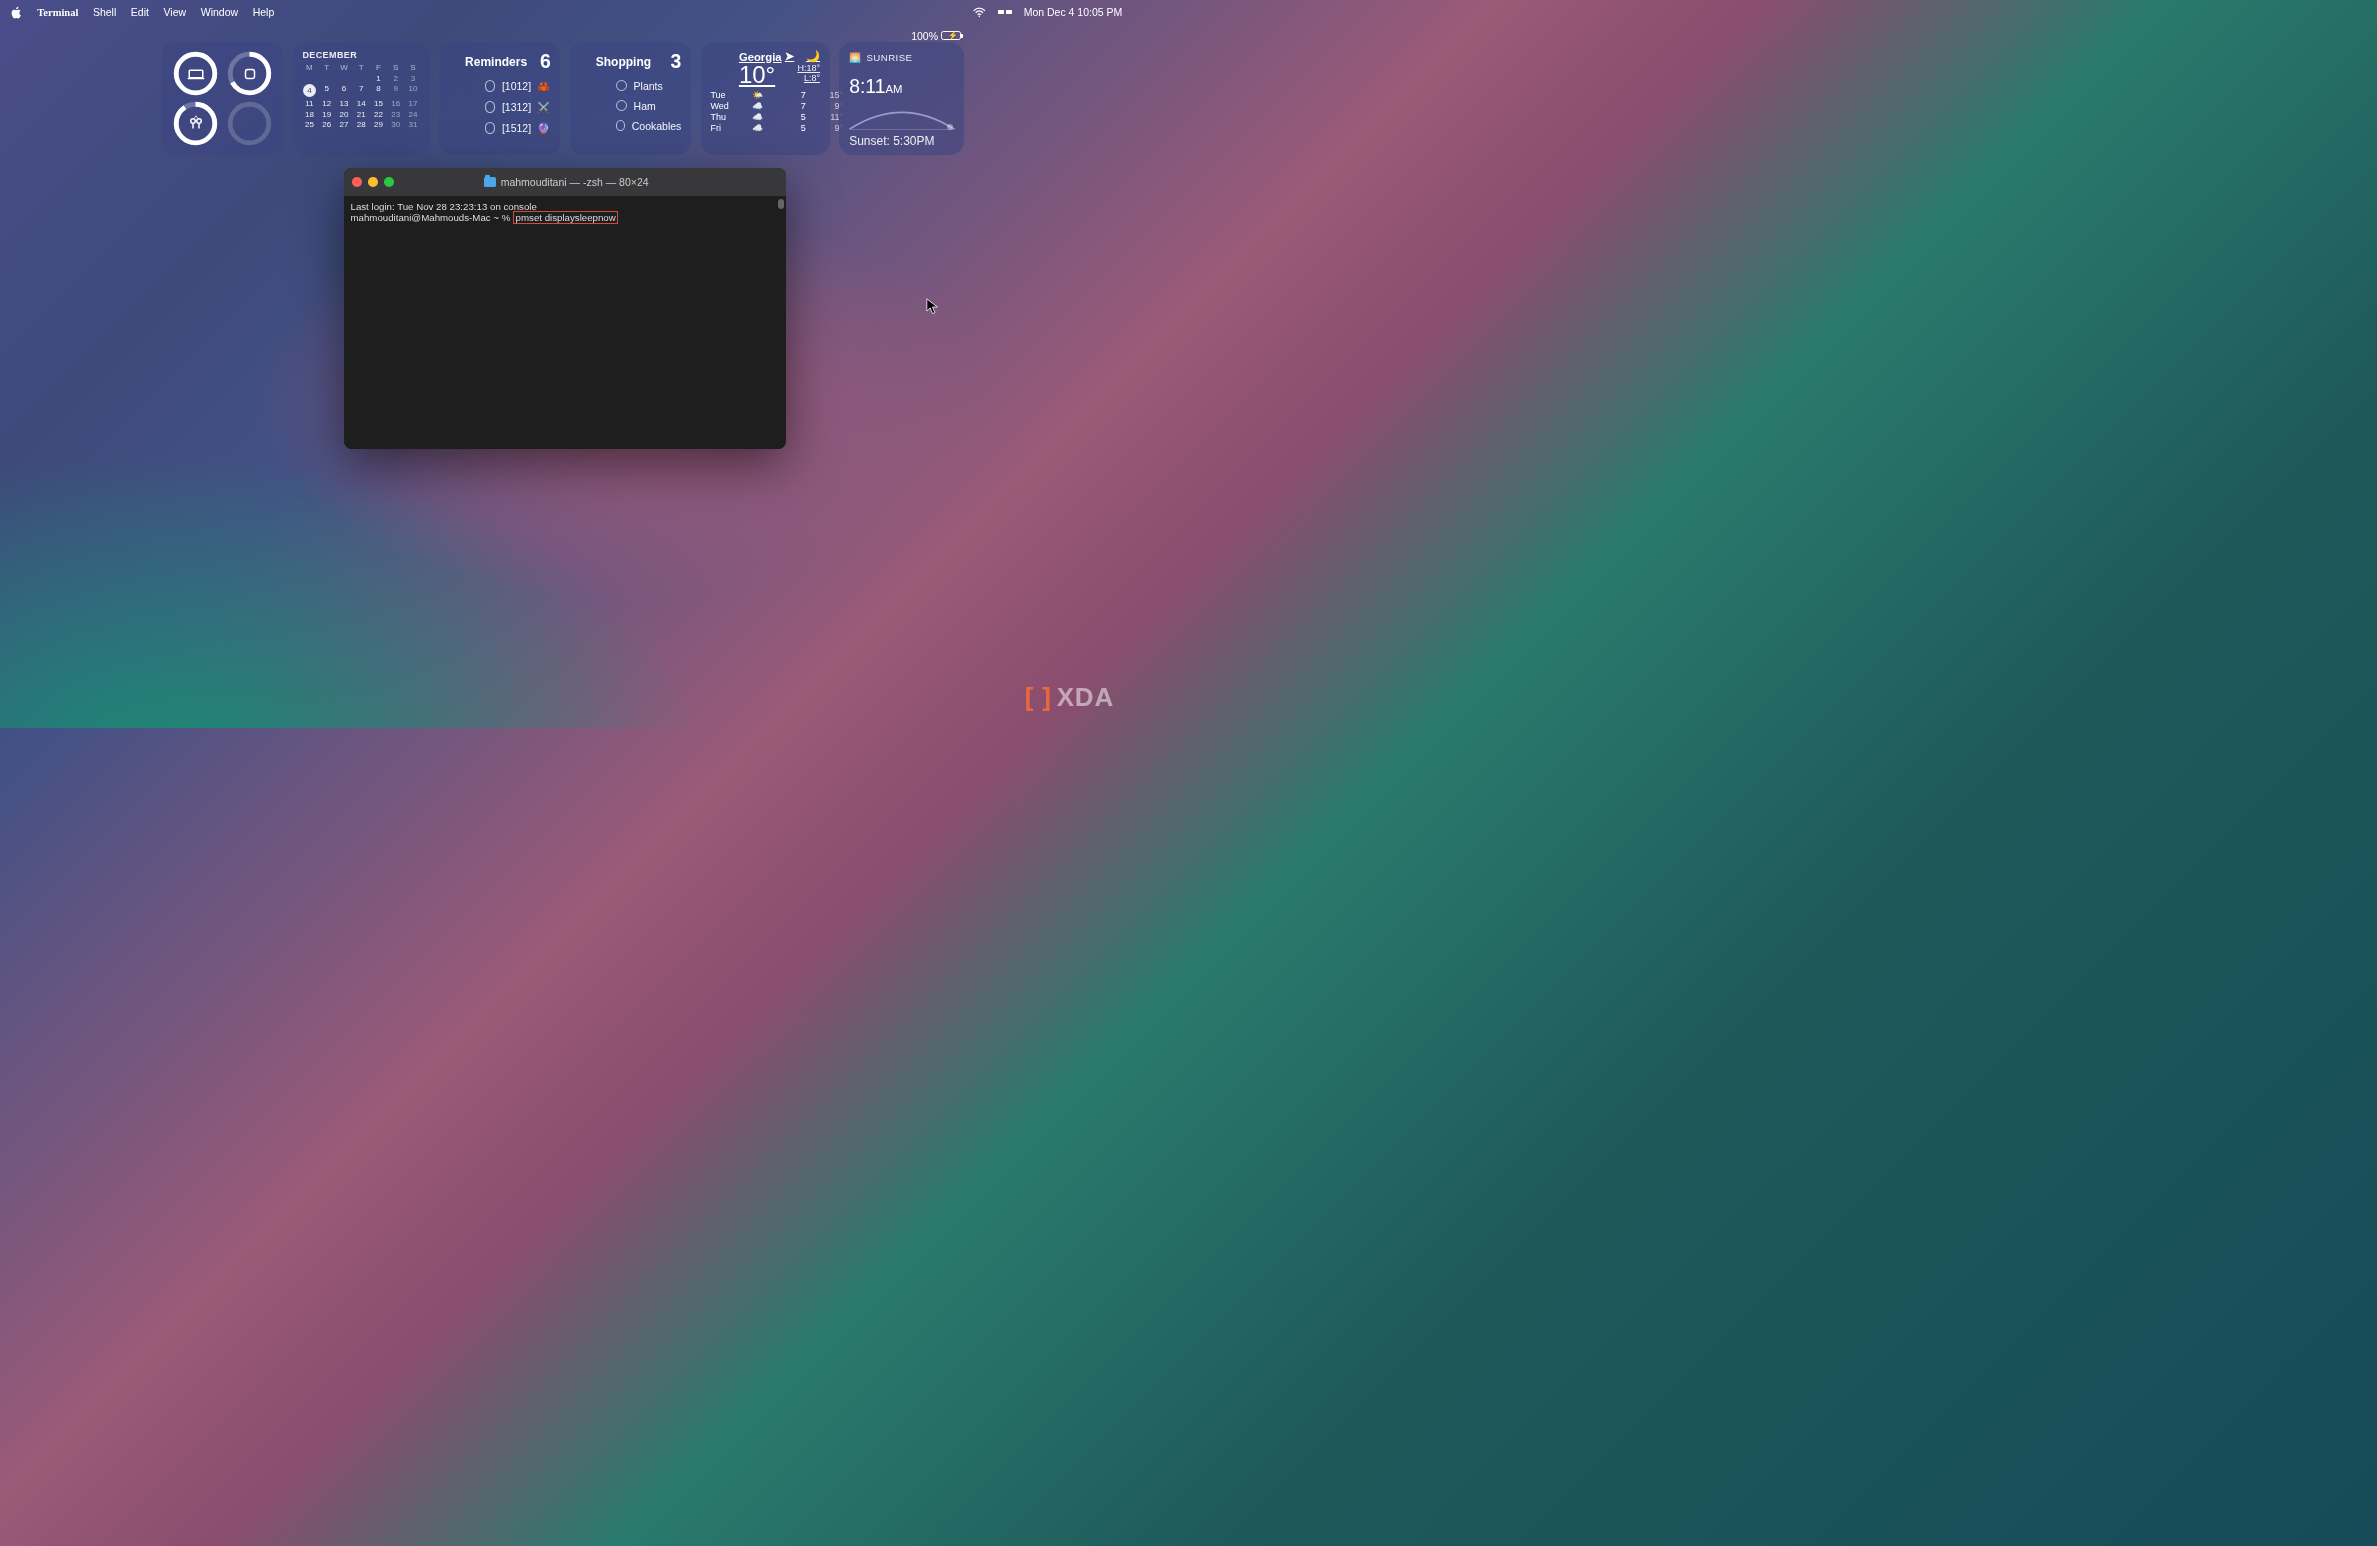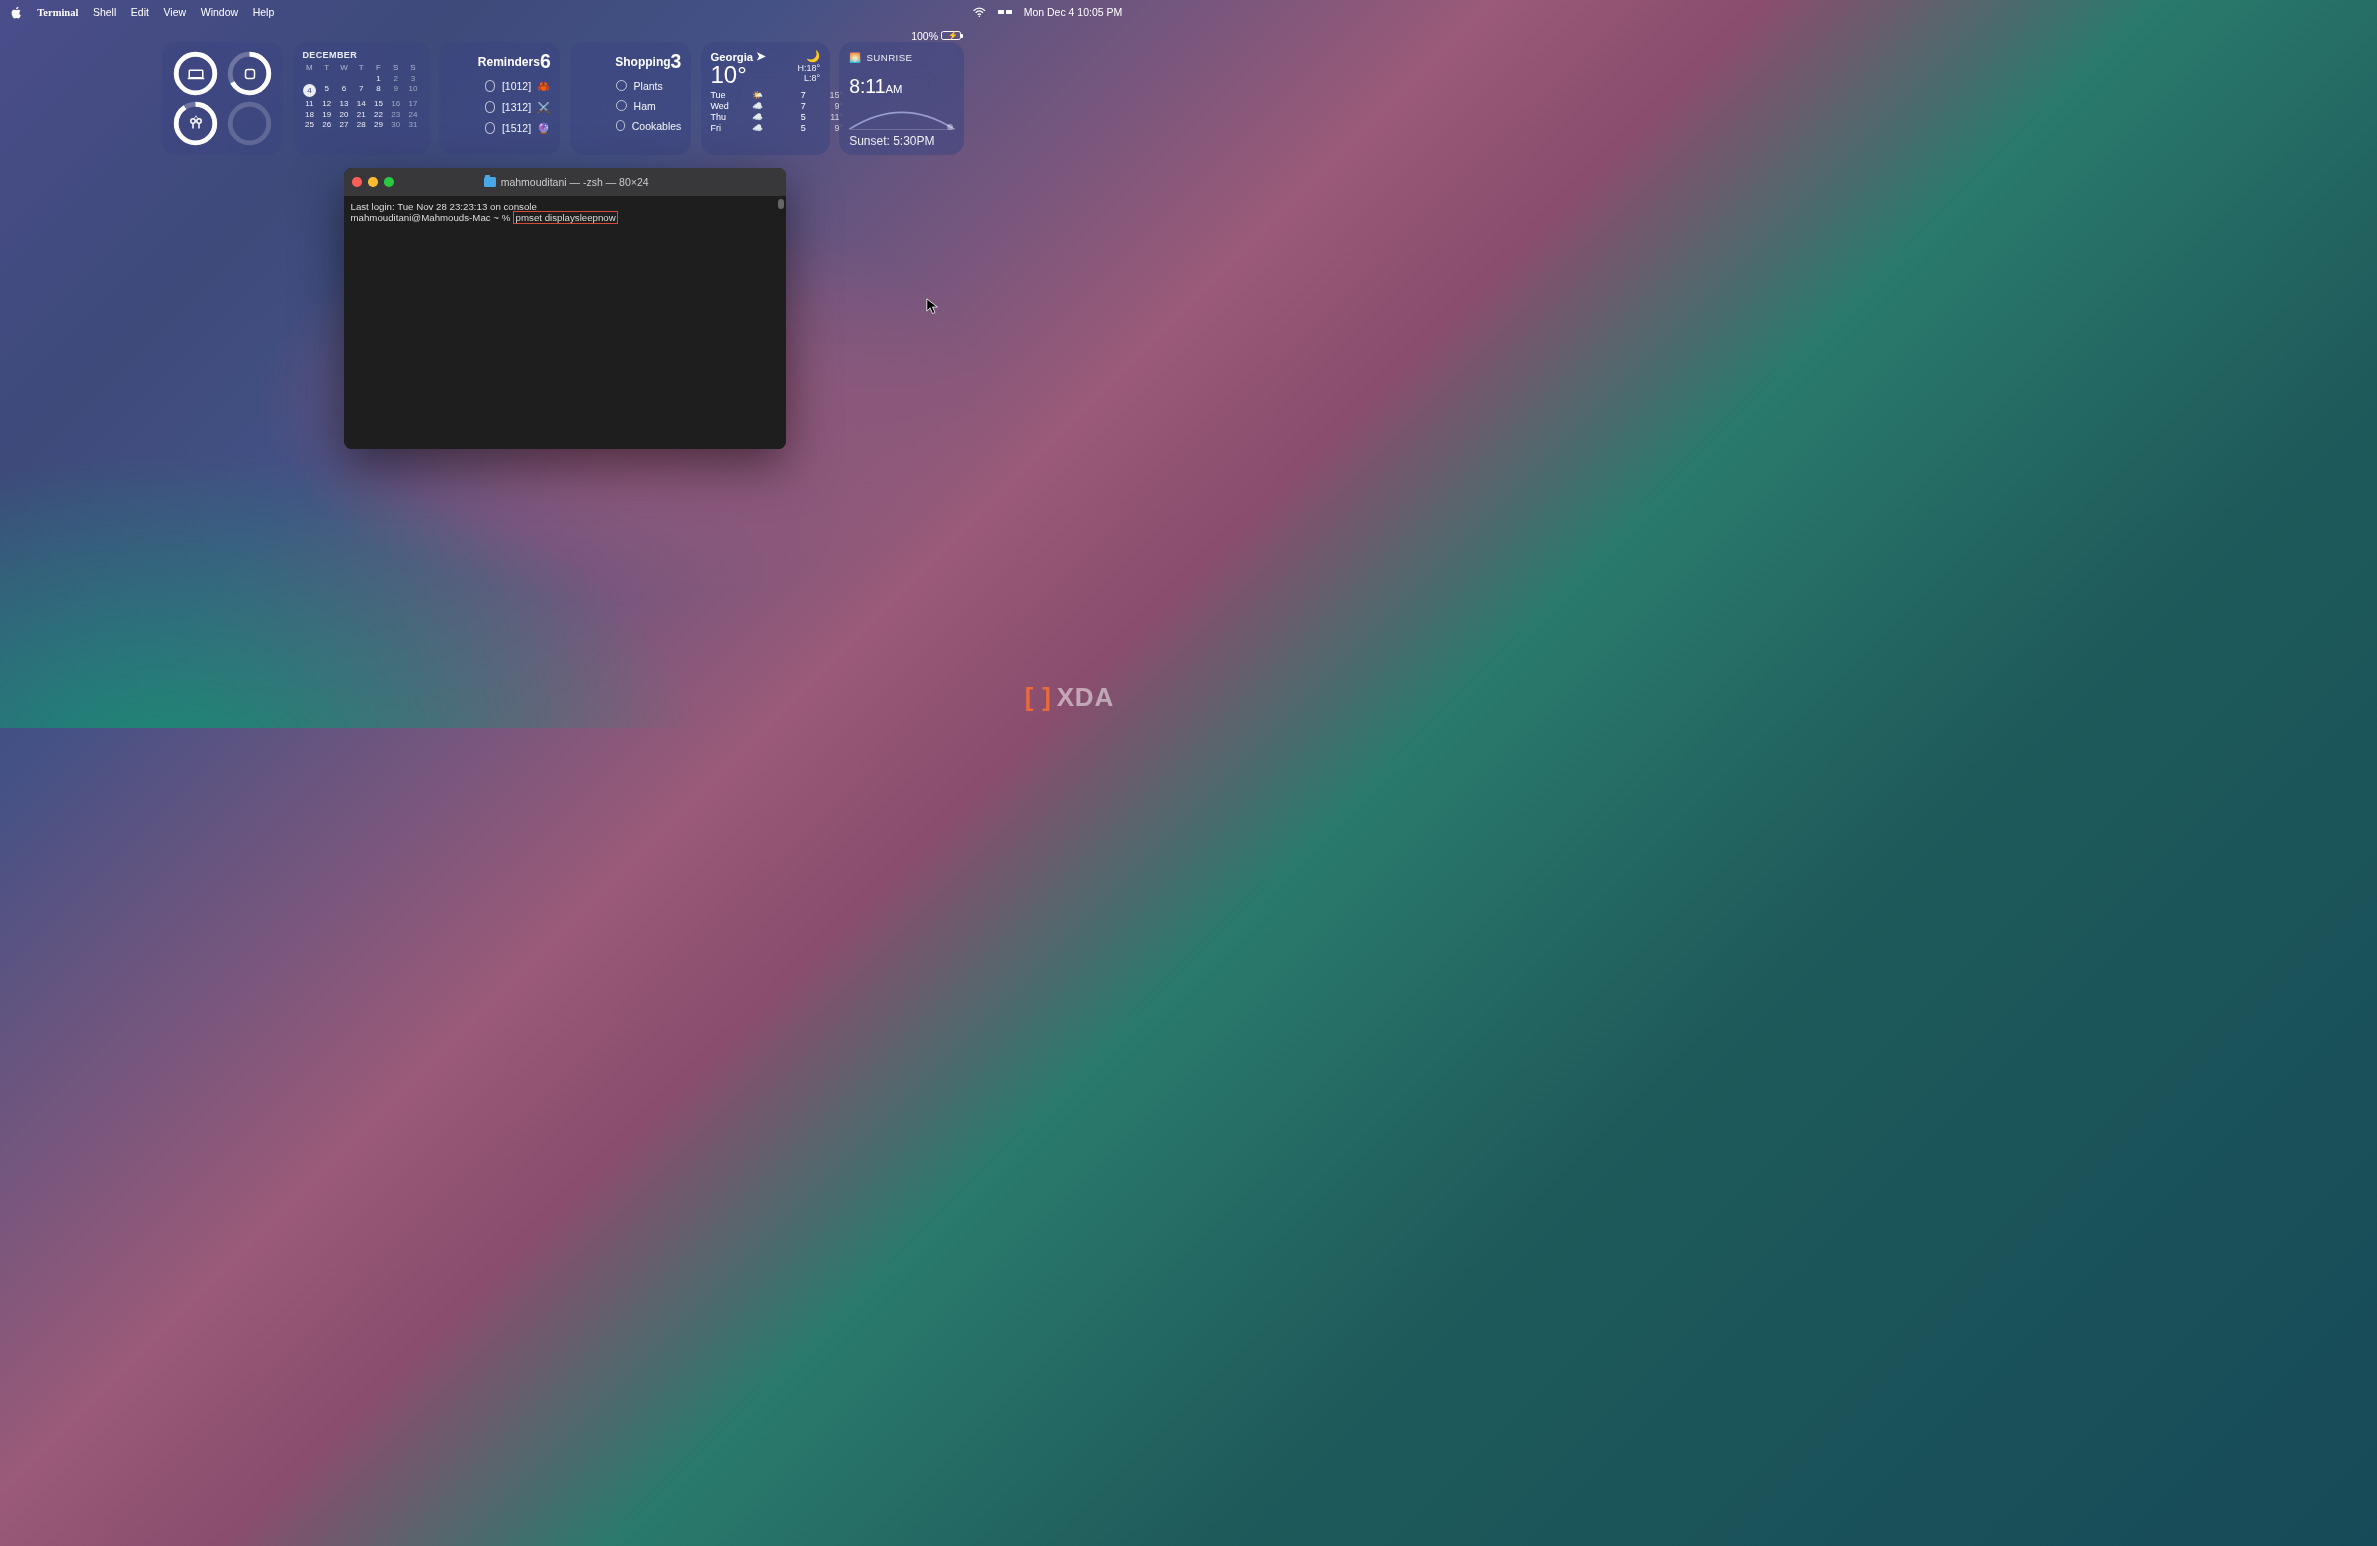--- a/index.html
+++ b/index.html
@@ -42,29 +42,29 @@
 .w-cal{ width:137px; height:113px; padding:8px 9.7px; font-size:9px;}
 .w-cal .month{ font-size:9px; letter-spacing:0.4px; opacity:0.9; margin-bottom:3.2px; font-weight:600;}
 .cal-grid{ display:grid; grid-template-columns: repeat(7, 1fr); gap:1.6px 3.2px; font-size:8px; text-align:center;}
 .cal-grid .dow{ opacity:0.6; font-weight:400;}
 .cal-grid .d{ opacity:0.9;}
 .cal-grid .dim{ opacity:0.35;}
 .cal-grid .today{ background:#fff; color:#3a4a8a; border-radius:50%; width:13px;height:13px; line-height:13px; margin:auto;}
 .cal-grid .wkend{ opacity:0.5;}
 
 .w-list{ width:121px; height:113px; padding:8px 9.7px;}
-.w-list .hdr{ display:flex; align-items:center; justify-content:flex-end; margin-bottom:6.5px;margin-left:16px;}
+.w-list .hdr{ display:flex; align-items:center; justify-content:space-between; margin-bottom:6.5px;margin-left:16px;}
 .w-list .hdr .title{ font-size:12px; font-weight:600;}
 .w-list .hdr .count{ font-size:19.4px; font-weight:600;}
 .w-list .item{ display:flex; align-items:center; gap:6.5px; font-size:10.5px; margin-bottom:8px; opacity:0.95;padding-left:36px;}
 .w-list .chk{ width:11.3px;height:11.3px;border:1.2px solid rgba(255,255,255,0.7);border-radius:50%;}
 
 .w-weather{ width:129px; height:113px; padding:8px 9.7px;}
 .w-weather .loc{ font-size:11.3px; font-weight:600; display:flex; align-items:center; gap:3.2px;}
-.w-weather .top{ display:flex; justify-content:space-between; align-items:flex-start;}
+.w-weather .top{ display:flex; justify-content:flex-end; align-items:flex-start;text-decoration:underline;}
 .w-weather .temp{ font-size:24px; font-weight:300; line-height:1;}
 .w-weather .hl{ font-size:9px; text-align:right; opacity:0.9;}
 .w-weather .days{ margin-top:3.2px; font-size:9px;}
 .w-weather .drow{ display:grid; grid-template-columns: 24px 16px 19.4px 19.4px; gap:18px; align-items:center; margin-top:0.8px;}
 .w-weather .drow .hi{text-align:right;}
 .w-weather .drow .lo{text-align:right; opacity:0.7;}
 
 .w-sun{ width:125px; height:113px; padding:9.7px;}
 .w-sun .lbl{ font-size:9.7px; opacity:0.9; display:flex; align-items:center; gap:4.9px; letter-spacing:0.4px;}
 .w-sun .time{ font-size:19.4px; font-weight:500; margin-top:12px;}

